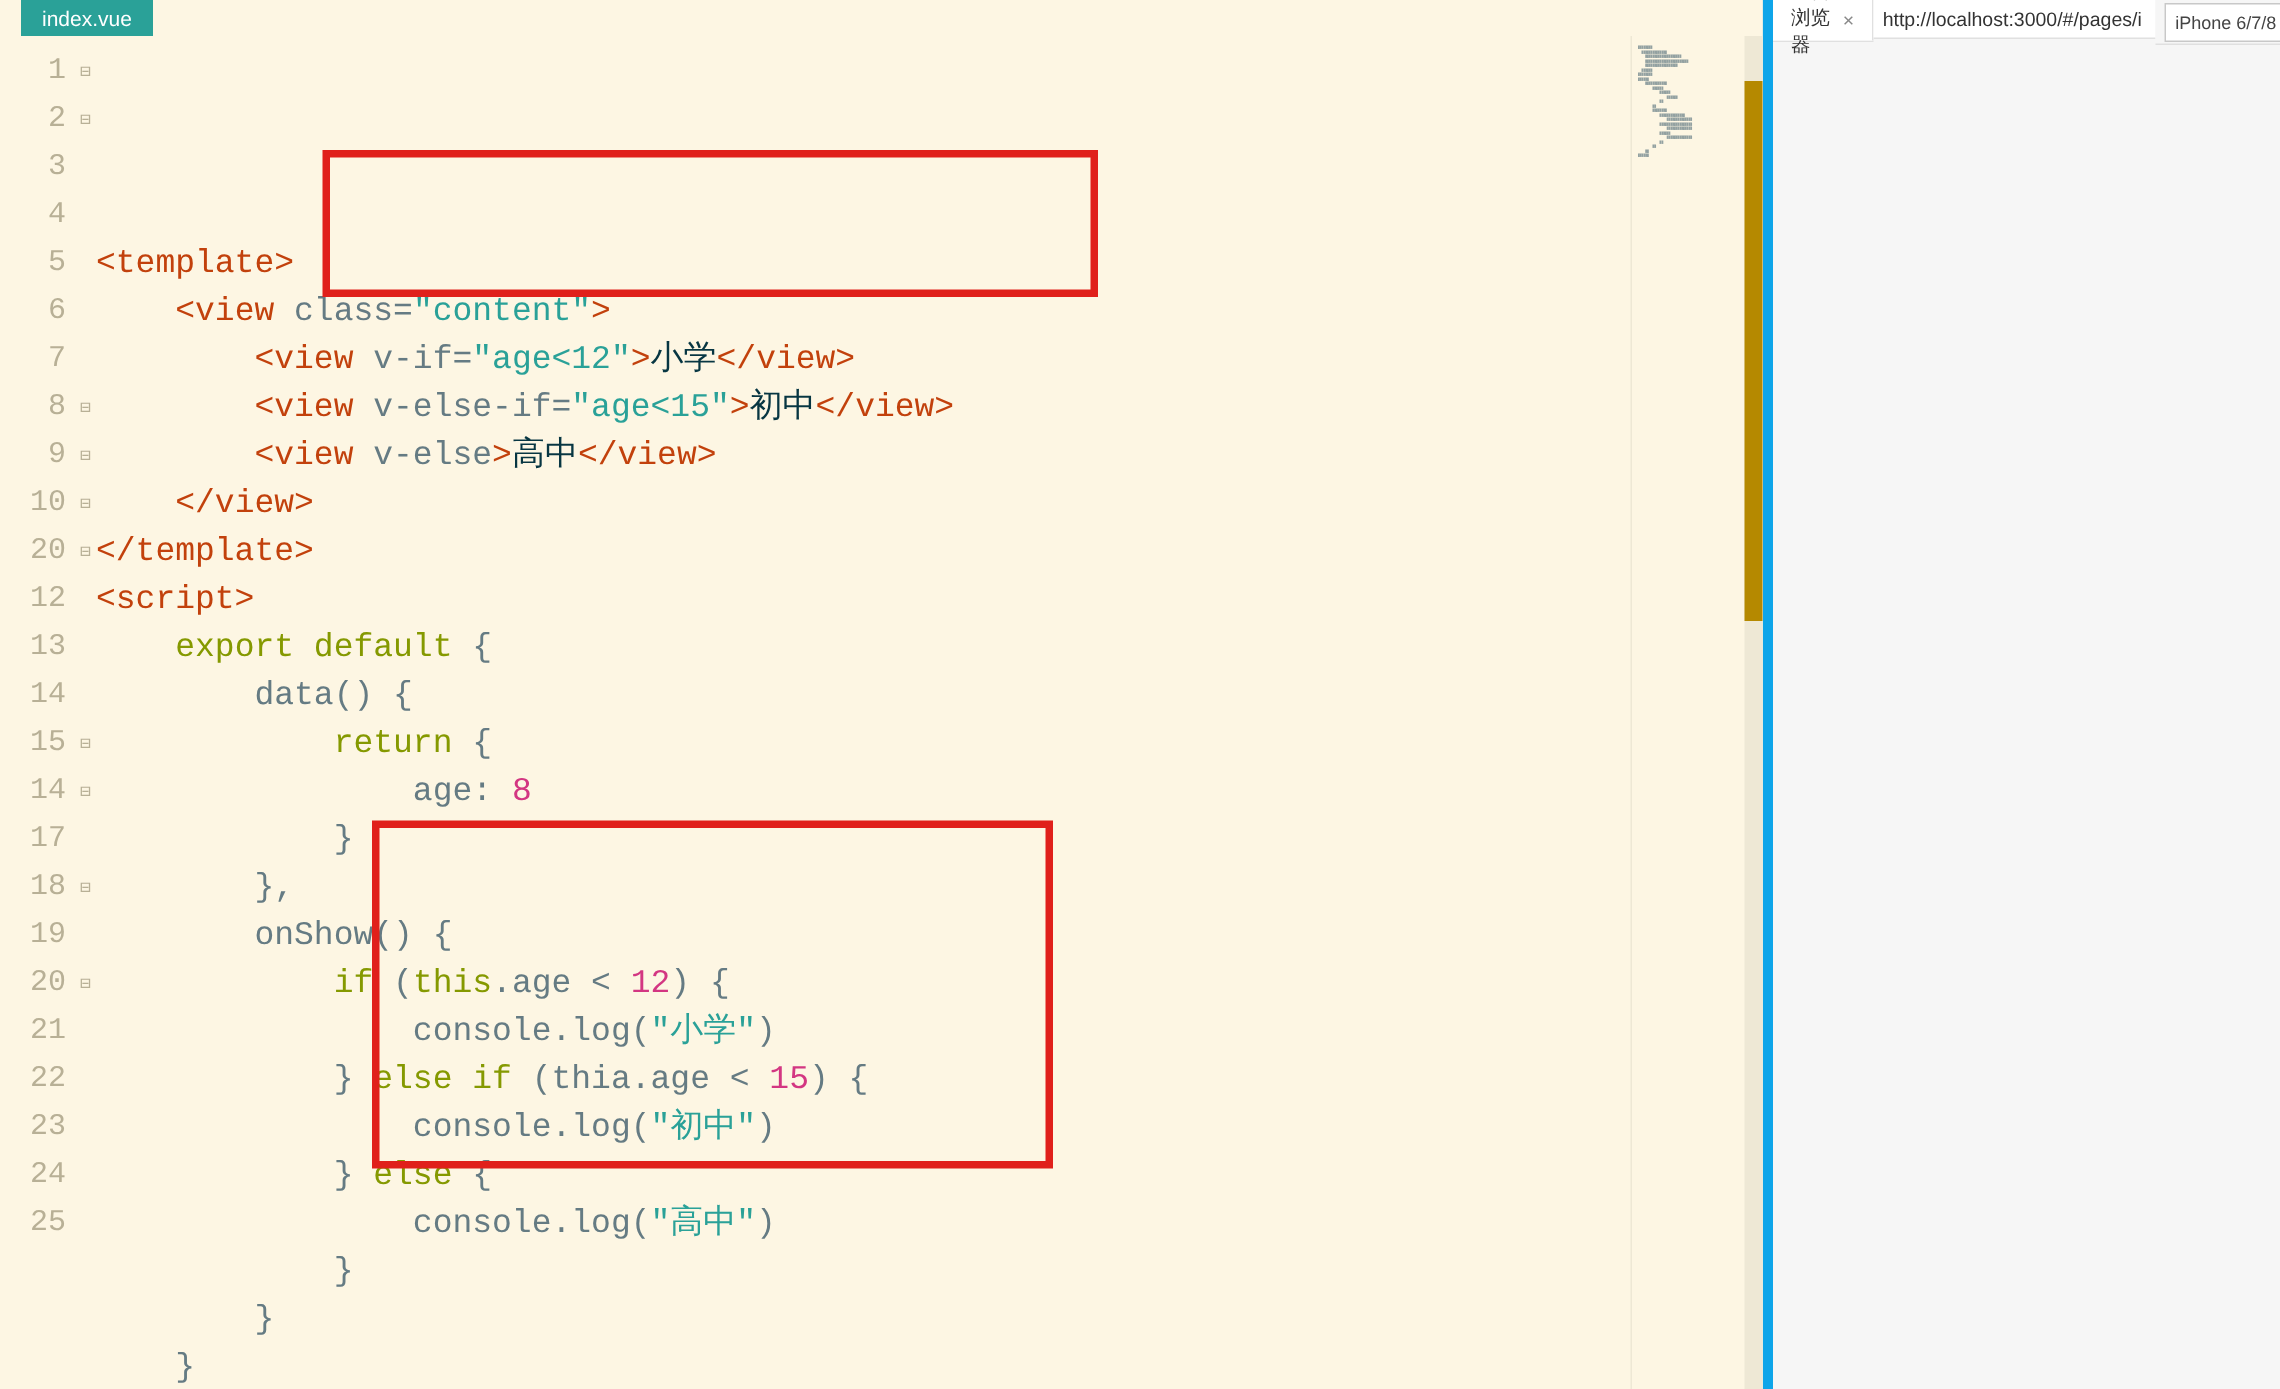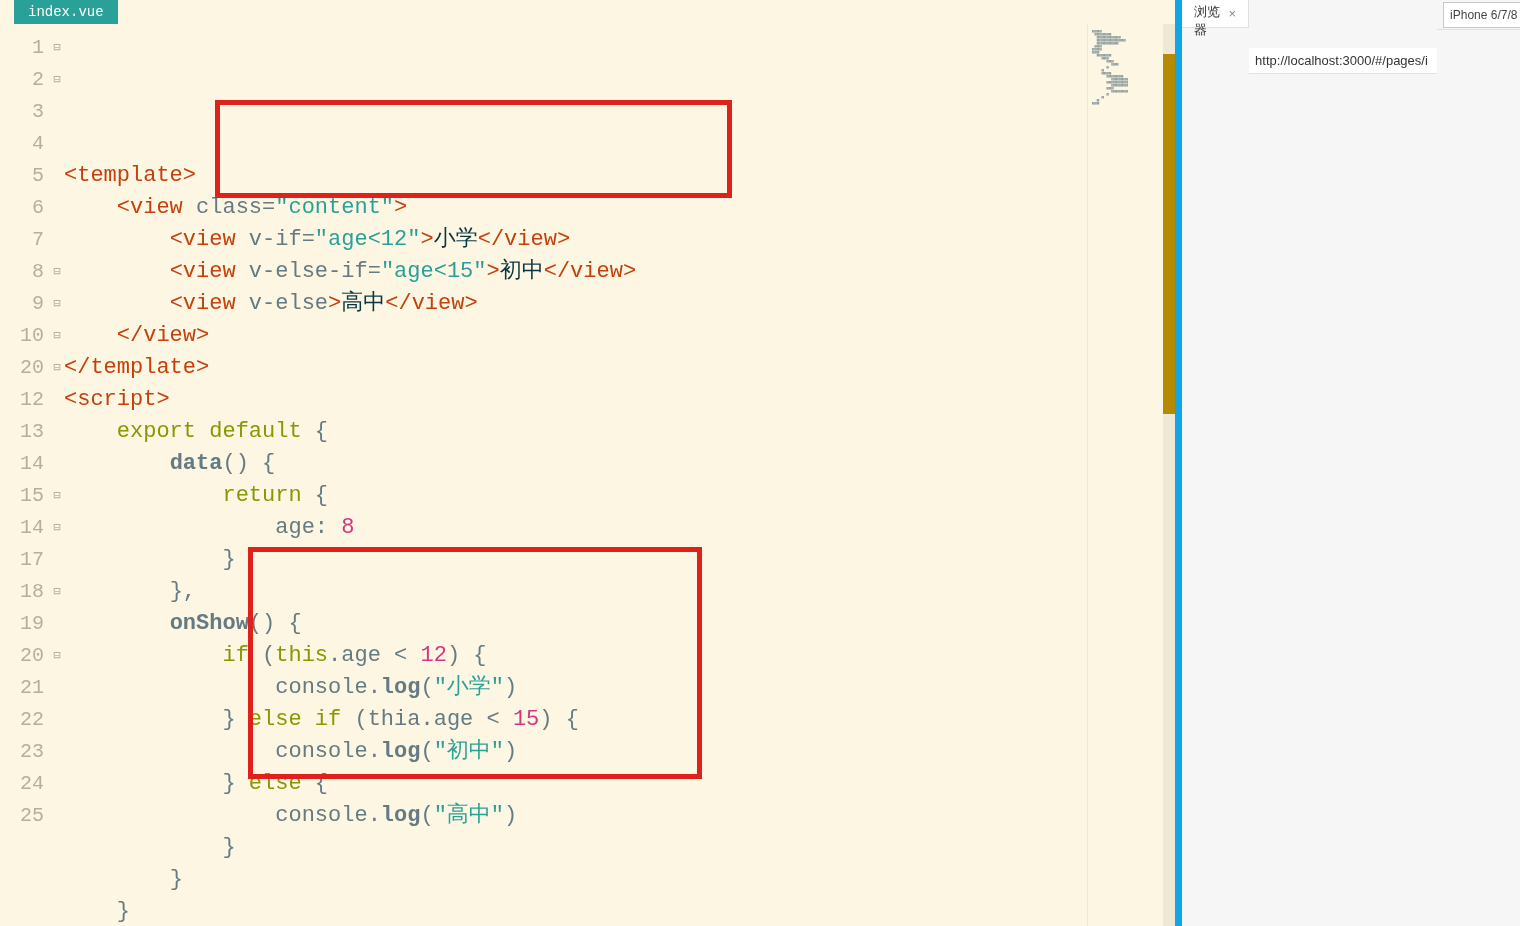--- a/index.html
+++ b/index.html
@@ -23,21 +23,21 @@
   background: #fdf6e3;
   display: flex;
   align-items: stretch;
   padding-left: 14px;
 }
 .tab {
   background: #2aa198;
   color: #fff;
   padding: 4px 14px;
   font-size: 14px;
-  font-family: Liberation Mono, monospace;
+  font-family: Liberation Sans, sans-serif;
   display: flex;
   align-items: center;
 }
 .editor-body {
   flex: 1;
   display: flex;
   position: relative;
 }
 .gutter {
   width: 50px;
@@ -66,21 +66,21 @@
   line-height: 32px;
   white-space: pre;
   position: relative;
 }
 
 .t-tag { color: #c2410c; }
 .t-attr { color: #657b83; }
 .t-op { color: #657b83; }
 .t-str { color: #2aa198; }
 .t-kw { color: #859900; }
-.t-fn { color: #657b83; font-weight: bold; }
+.t-fn { color: #657b83; }
 .t-num { color: #d33682; }
 .t-plain { color: #657b83; }
 .t-dark { color: #073642; }
 .code-line { height: 32px; }
 
 .hl-box {
   position: absolute;
   border: 5px solid #e0201b;
   pointer-events: none;
   z-index: 5;
@@ -147,21 +147,20 @@
   gap: 8px;
 }
 .bp-tab .close { color: #888; font-size: 13px; }
 .bp-url {
   height: 26px;
   display: flex;
   align-items: center;
   padding: 0 6px;
   background: #fff;
   border-bottom: 1px solid #e0e0e0;
-  margin-top: 48px;
 }
 .bp-url input {
   flex: 1;
   border: none;
   font-size: 13px;
   font-family: sans-serif;
   color: #333;
   outline: none;
 }
 .bp-toolbar {

